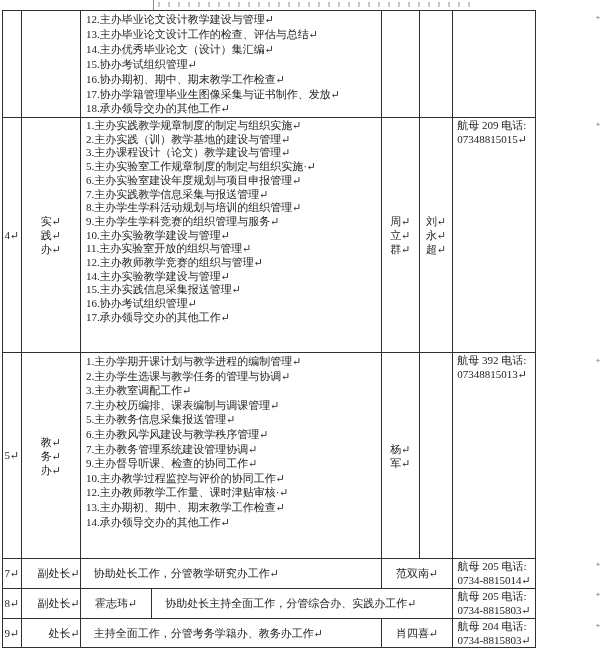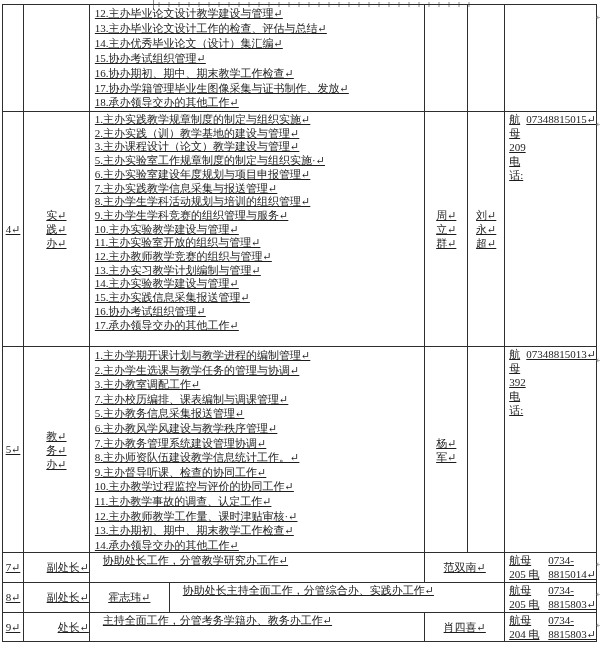--- a/index.html
+++ b/index.html
@@ -13,45 +13,45 @@
   }
   
   .clip-frag{
     position:absolute;top:2px;left:158px;width:320px;height:5px;
     background:repeating-linear-gradient(90deg,#9a9a9a 0 2px,transparent 2px 10px);
     opacity:.55;
   }
   .clip-line{position:absolute;top:0;left:153px;width:1px;height:10px;background:#8a8a8a}
 
   .doc-table{
-    position:absolute;left:2px;top:4px;width:595px;
-    border-top:1px solid #2e2e2e;border-left:1px solid #2e2e2e;text-decoration:underline;
+    position:absolute;left:2px;top:10px;width:534px;
+    border-top:1px solid #2e2e2e;border-left:1px solid #2e2e2e;
   }
   .row{display:flex;width:100%}
   .cell{
     border-right:1px solid #2e2e2e;border-bottom:1px solid #2e2e2e;
     overflow:hidden;font-size:11px;
   }
   
   .c-num{width:21px;display:flex;align-items:center;justify-content:center}
   .c-office{width:66px;display:flex;flex-direction:column;align-items:center;justify-content:center;line-height:14px}
   .c-duties{width:336px;padding:2px 0 0 5px}
   .c-name1{width:43px}
   .c-name2{width:37px}
   .c-name1,.c-name2{display:flex;flex-direction:column;align-items:center;justify-content:center;line-height:14px}
-  .c-phone{width:92px;display:flex;flex-direction:row;justify-content:space-between;padding-left:4px;line-height:14px}
+  .c-phone{width:92px;display:flex;flex-direction:column;justify-content:flex-start;padding-left:4px;line-height:14px}
   
   .s0{height:107px}.s0 .c-duties{line-height:14.9px;padding-top:1px}
   .s1{height:235px}.s1 .c-duties{line-height:13.7px;padding-top:1px}
   .s2{height:206px}.s2 .c-duties{line-height:14.6px;padding-top:1px}
   
   .lr{height:30px}
   .lr-last{height:29px}
   .c-title{width:66px;display:flex;align-items:center;justify-content:flex-end}
-  .c-duty{width:336px;display:flex;padding-left:13px}
+  .c-duty{width:336px;display:flex;align-items:center;padding-left:13px}
   .c-lname{width:80px;display:flex;align-items:center;justify-content:center}
   .pmark{
     position:absolute;left:596px;color:#999;font-size:9px;
     font-family:"DejaVu Sans","Liberation Sans",sans-serif;line-height:9px;
   }
   .pm0{top:13px}.pm1{top:120px}.pm2{top:356px}.pm3{top:560px}.pm4{top:590px}.pm5{top:621px}
 </style>
 </head>
 <body>
 
@@ -93,21 +93,20 @@
         <div class="line">2.主办实践（训）教学基地的建设与管理↵</div>
         <div class="line">3.主办课程设计（论文）教学建设与管理↵</div>
         <div class="line">5.主办实验室工作规章制度的制定与组织实施·↵</div>
         <div class="line">6.主办实验室建设年度规划与项目申报管理↵</div>
         <div class="line">7.主办实践教学信息采集与报送管理↵</div>
         <div class="line">8.主办学生学科活动规划与培训的组织管理↵</div>
         <div class="line">9.主办学生学科竞赛的组织管理与服务↵</div>
         <div class="line">10.主办实验教学建设与管理↵</div>
         <div class="line">11.主办实验室开放的组织与管理↵</div>
         <div class="line">12.主办教师教学竞赛的组织与管理↵</div>
-        <div class="line">13.主办实习教学计划编制与管理↵</div>
         <div class="line">14.主办实验教学建设与管理↵</div>
         <div class="line">15.主办实践信息采集报送管理↵</div>
         <div class="line">16.协办考试组织管理↵</div>
         <div class="line">17.承办领导交办的其他工作↵</div>
       </div>
     <div class="cell c-name1">
         <div class="line">周↵</div>
         <div class="line">立↵</div>
         <div class="line">群↵</div>
       </div>
@@ -132,24 +131,22 @@
         <div class="line">办↵</div>
       </div>
     <div class="cell c-duties">
         <div class="line">1.主办学期开课计划与教学进程的编制管理↵</div>
         <div class="line">2.主办学生选课与教学任务的管理与协调↵</div>
         <div class="line">3.主办教室调配工作↵</div>
         <div class="line">7.主办校历编排、课表编制与调课管理↵</div>
         <div class="line">5.主办教务信息采集报送管理↵</div>
         <div class="line">6.主办教风学风建设与教学秩序管理↵</div>
         <div class="line">7.主办教务管理系统建设管理协调↵</div>
-        <div class="line">8.主办师资队伍建设教学信息统计工作。↵</div>
         <div class="line">9.主办督导听课、检查的协同工作↵</div>
         <div class="line">10.主办教学过程监控与评价的协同工作↵</div>
-        <div class="line">11.主办教学事故的调查、认定工作↵</div>
         <div class="line">12.主办教师教学工作量、课时津贴审核·↵</div>
         <div class="line">13.主办期初、期中、期末教学工作检查↵</div>
         <div class="line">14.承办领导交办的其他工作↵</div>
       </div>
     <div class="cell c-name1">
         <div class="line">杨↵</div>
         <div class="line">军↵</div>
       </div>
     <div class="cell c-name2"></div>
     <div class="cell c-phone">

